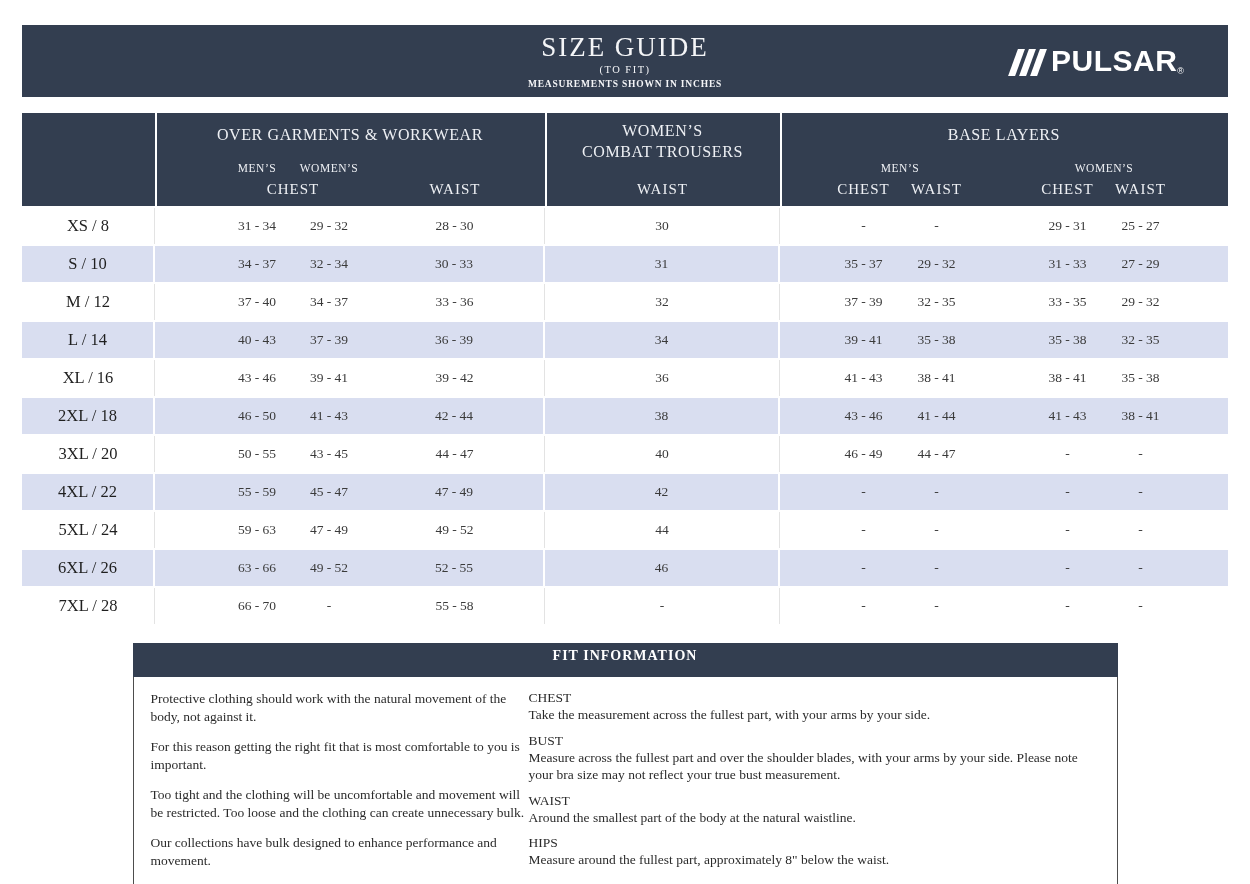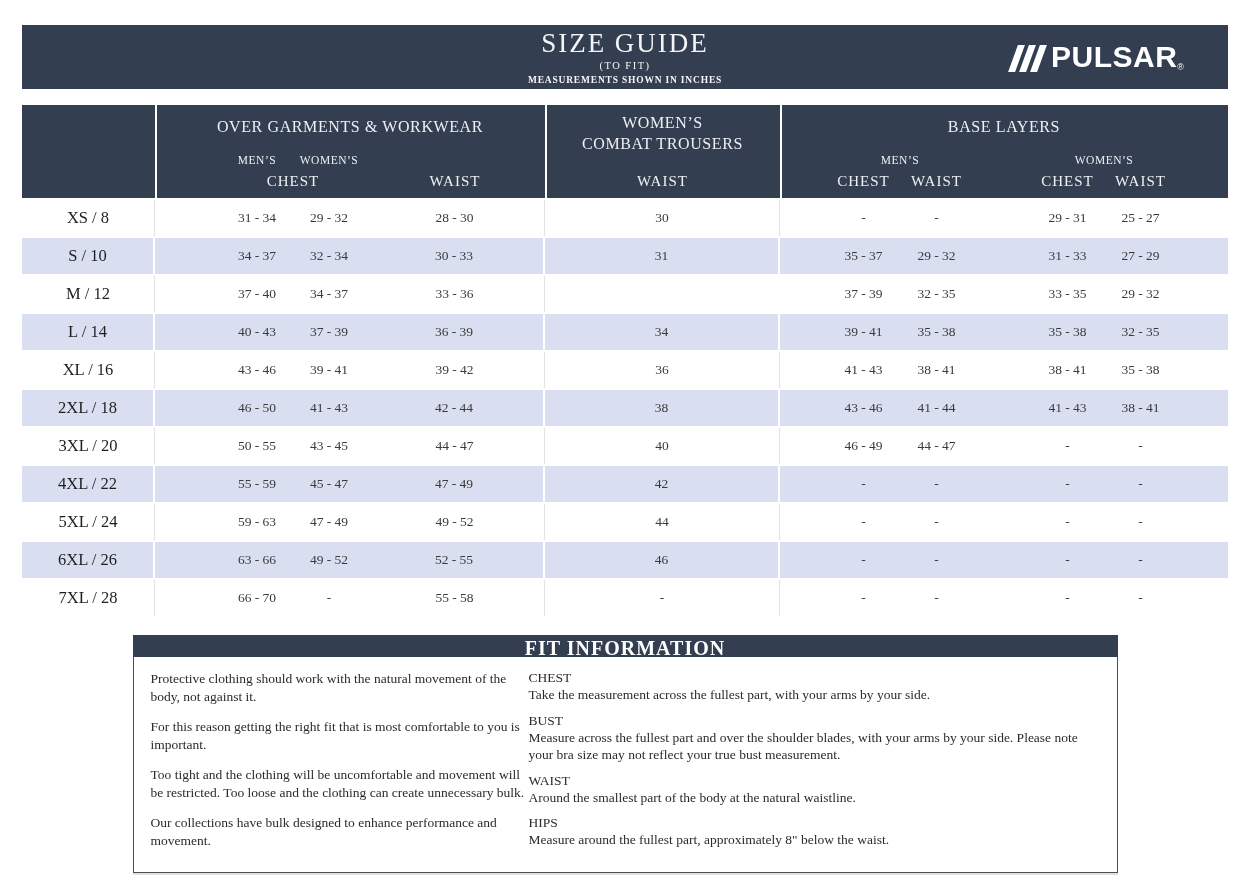--- a/index.html
+++ b/index.html
@@ -6,21 +6,21 @@
   html, body { background: #ffffff; }
   body {
     width: 1250px; height: 884px;
     font-family: "Liberation Serif", serif;
     color: #2b2b2b;
   }
   .page { width: 1250px; padding: 25px 22px 0; }
 
   
   .banner {
-    position: relative; height: 64px; background: #333e50; color: #f4f5f7;
+    position: relative; height: 72px; background: #333e50; color: #f4f5f7;
     display: flex; flex-direction: column; align-items: center; justify-content: center;
   }
   .banner-title { font-size: 27px; letter-spacing: 2px; line-height: 1; }
   .banner-sub { font-size: 10.5px; letter-spacing: 1.5px; margin-top: 3px; }
   .banner-note { font-size: 9.5px; font-weight: bold; letter-spacing: 0.8px; margin-top: 4px; }
   .logo { position: absolute; right: 44px; top: 50%; transform: translateY(-50%);
           display: flex; align-items: flex-end; }
   .logo-slashes { display: flex; gap: 4px; margin-right: 9px; margin-top: 2px; transform: skewX(-20deg); }
   .logo-slash { width: 7px; height: 27px; background: #ffffff; }
   .logo-text { font-family: "Liberation Sans", sans-serif; font-weight: bold;
@@ -68,22 +68,22 @@
   .td.size { grid-column: 1/2; font-size: 16.5px; color: #1f1f1f; text-align: center; }
   .c-og-mc { grid-column: 3/4; } .c-og-wc { grid-column: 4/5; } .c-og-w { grid-column: 5/6; }
   .c-ct-w  { grid-column: 6/7; }
   .c-bl-mc { grid-column: 8/9; } .c-bl-mw { grid-column: 9/10; }
   .c-bl-wc { grid-column: 11/12; } .c-bl-ww { grid-column: 12/13; }
   .b-after { border-right: 1px solid #e3e3e3; }
   .tbody .trow:nth-child(even) .b-after { border-right: 2px solid #ffffff; }
 
   
   .fit { width: 985px; margin: 19px auto 0; }
-  .fit-header { background: #333e50; color: #ffffff; height: 22px; line-height: 26px;
-                text-align: center; font-size: 20px; font-weight: bold; letter-spacing: 1px; }
+  .fit-header { background: #333e50; color: #ffffff; height: 34px; line-height: 26px;
+                text-align: center; font-size: 14px; font-weight: bold; letter-spacing: 1px; }
   .fit-body { border: 1px solid #4d4d4d; border-top: none; background: #ffffff;
               display: flex; padding: 13px 16px 10px 17px;
               box-shadow: 0 2px 0 rgba(0,0,0,0.12); }
   .fit-left { width: 378px; flex: none; }
   .fit-left p { font-size: 13.5px; line-height: 1.33; margin-bottom: 12px; color: #2b2b2b; }
   .fit-right { flex: 1; }
   .fit-def { margin-bottom: 9px; }
   .fit-term { font-size: 13.5px; color: #2b2b2b; }
   .fit-text { font-size: 13.5px; line-height: 1.3; color: #2b2b2b; }
 </style>
@@ -157,20 +157,21 @@
       <div class="td c-bl-mw">29 - 32</div>
       <div class="td c-bl-wc">31 - 33</div>
       <div class="td c-bl-ww">27 - 29</div>
     </div>
 
     <div class="trow grid-cols">
       <div class="td size b-after">M / 12</div>
       <div class="td c-og-mc">37 - 40</div>
       <div class="td c-og-wc">34 - 37</div>
       <div class="td c-og-w b-after">33 - 36</div>
+      <div class="td c-ct-w b-after">32</div>
       <div class="td c-bl-mc">37 - 39</div>
       <div class="td c-bl-mw">32 - 35</div>
       <div class="td c-bl-wc">33 - 35</div>
       <div class="td c-bl-ww">29 - 32</div>
     </div>
 
     <div class="trow grid-cols">
       <div class="td size b-after">L / 14</div>
       <div class="td c-og-mc">40 - 43</div>
       <div class="td c-og-wc">37 - 39</div>

